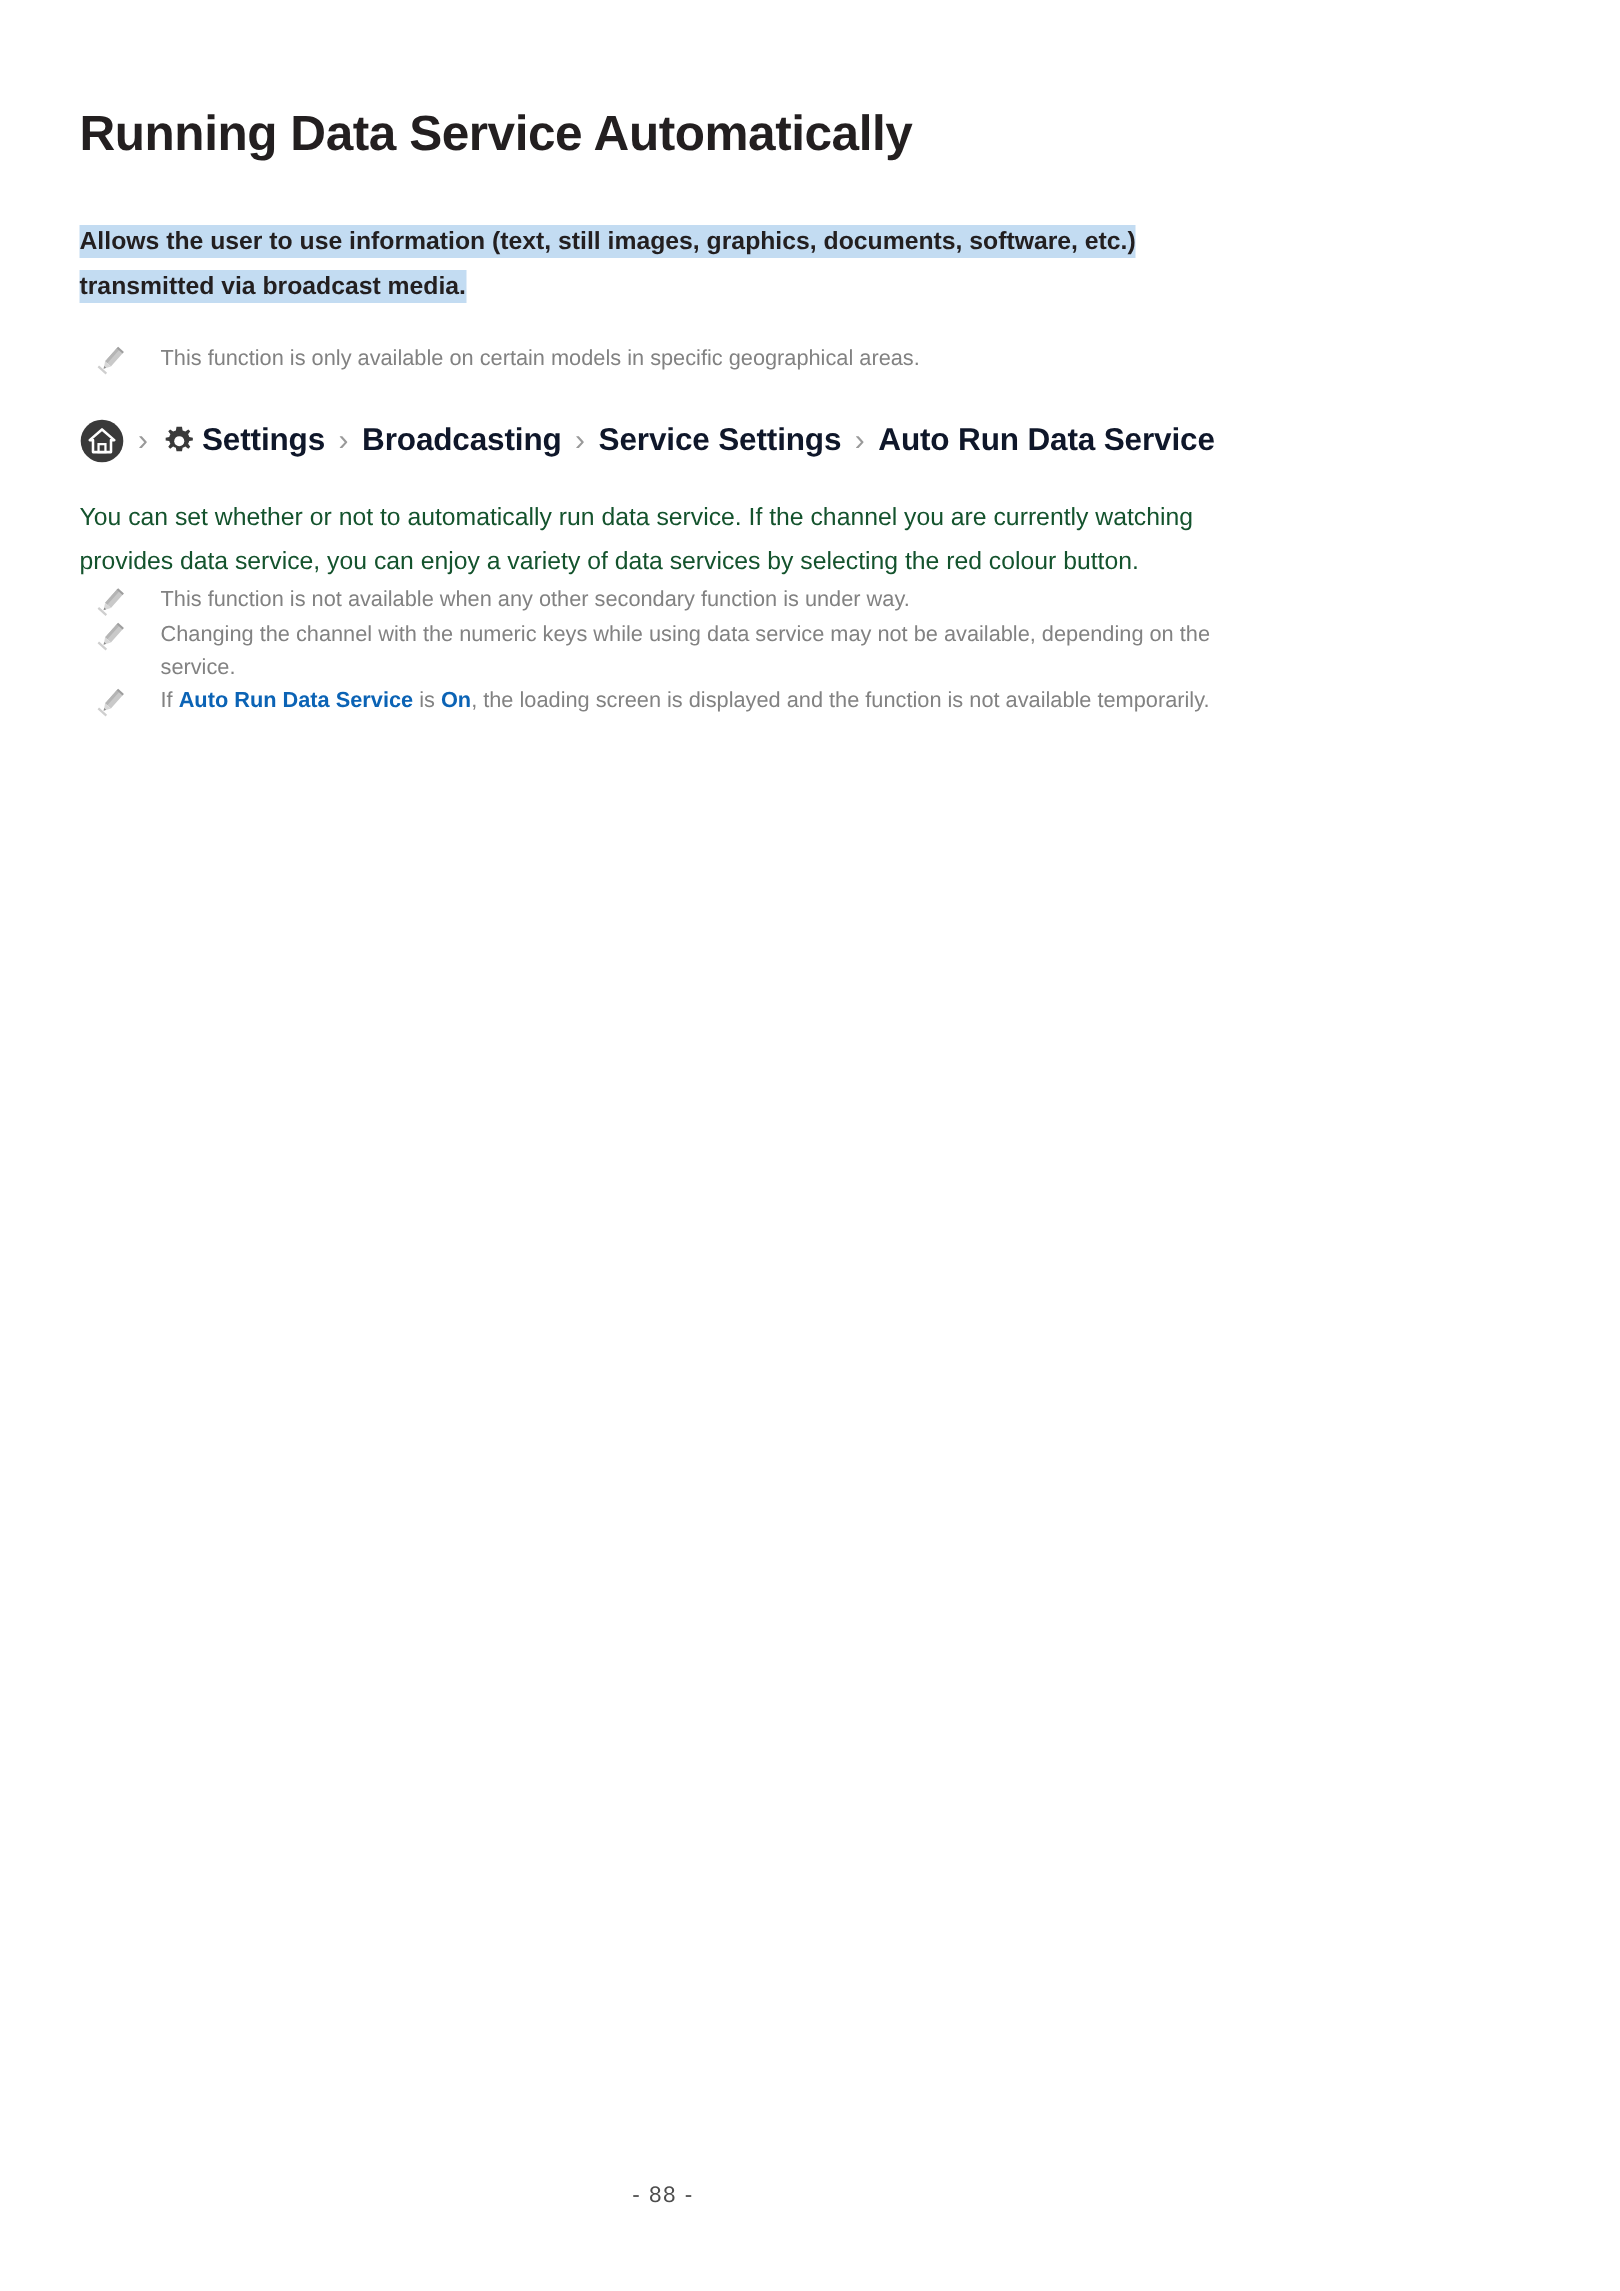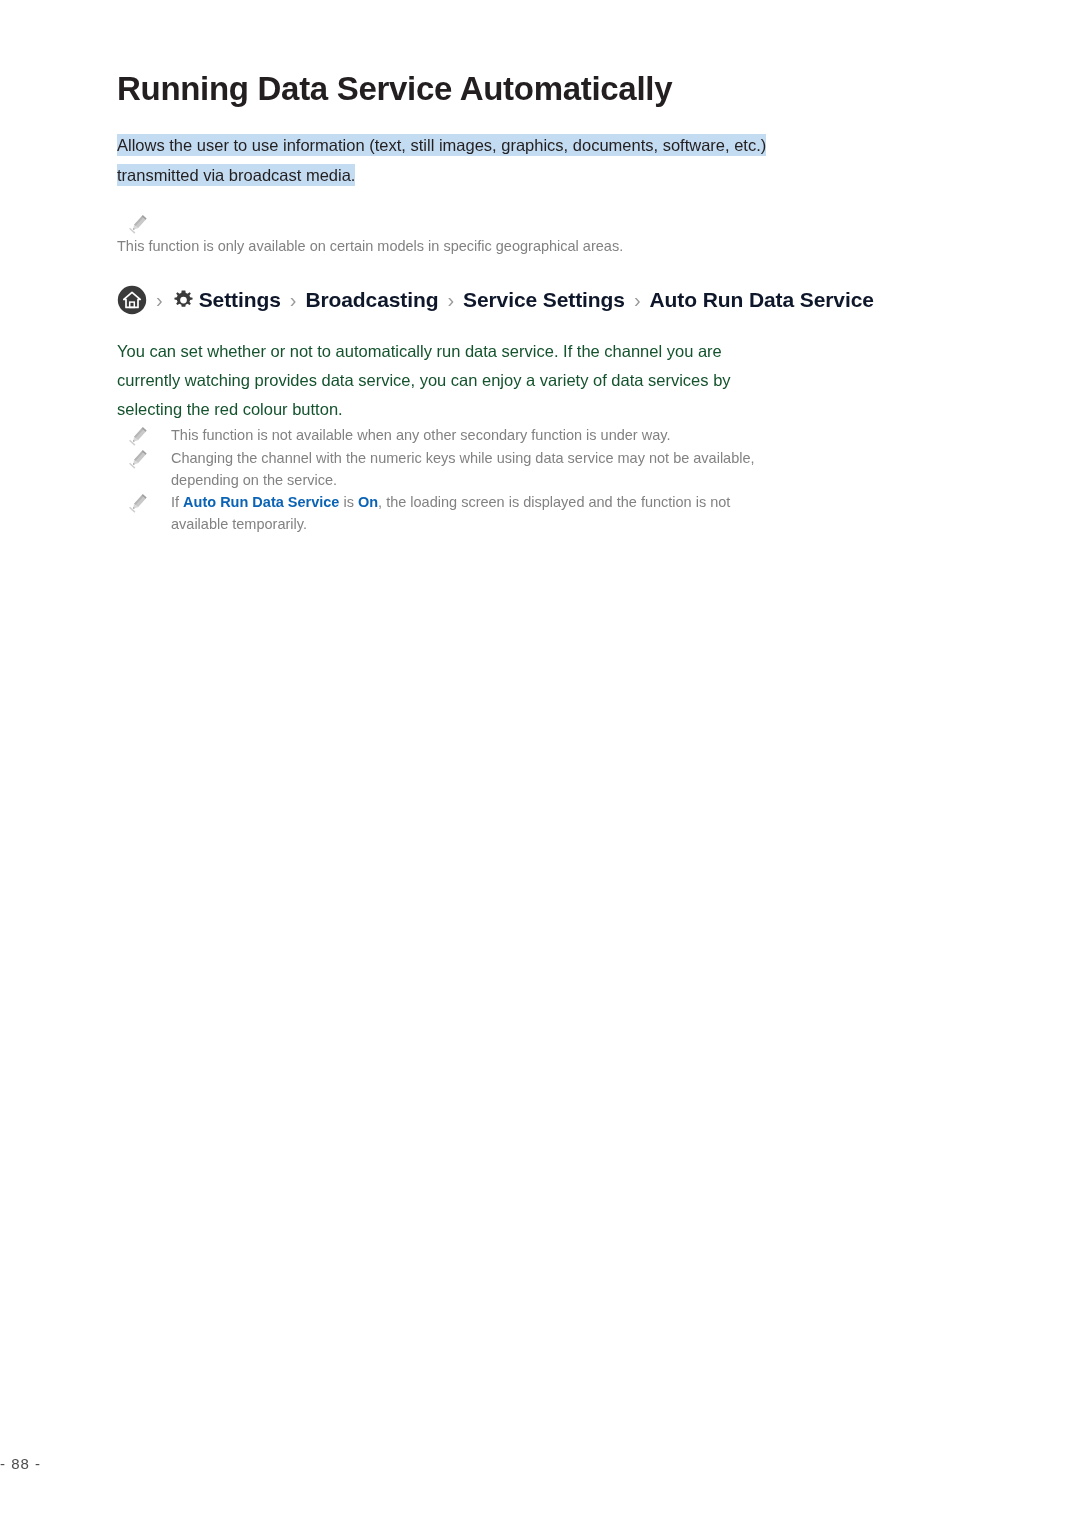--- a/index.html
+++ b/index.html
@@ -13,57 +13,58 @@
     font-family: "Liberation Sans", "DejaVu Sans", sans-serif;
     color: #231f20;
     position: relative;
     overflow: hidden;
   }
   .page {
     position: relative;
     width: 884px;
     height: 1527px;
     box-sizing: border-box;
-    padding: 0 117px;
+    padding: 0 53px;
   }
 
   
   .page-title {
     margin: 0;
     padding-top: 68px;
     font-size: 33px;
     line-height: 42px;
     font-weight: 600;
     letter-spacing: -0.3px;
     color: #231f20;
     font-stretch: condensed;
   }
 
   
   .intro {
-    margin: 20px 0 0 0;
+    margin: 36px 0 0 0;
     font-size: 16.5px;
     line-height: 30px;
     color: #231f20;
     max-width: 922px;
+    font-weight: bold;
   }
   .intro .hl {
     background: #c3dcf2;
     box-decoration-break: clone;
     -webkit-box-decoration-break: clone;
     padding: 2px 0;
   }
 
   
   .note {
     display: flex;
     align-items: flex-start;
     margin-top: 0;
   }
-  .note-first { margin-top: 22px; flex-direction: column; }
+  .note-first { margin-top: 22px; }
   .note .pencil-icon {
     flex: 0 0 auto;
     width: 22px;
     height: 22px;
     margin: 1px 22px 0 10px;
   }
   .note .note-text {
     font-size: 14.5px;
     line-height: 22px;
     color: #828282;
@@ -117,20 +118,21 @@
     color: #14532d;
     max-width: 928px;
   }
 
   
   .page-footer {
     position: absolute;
     left: 0;
     right: 0;
     top: 1455px;
+    text-align: center;
     font-size: 15px;
     color: #4d4d4d;
     letter-spacing: 1px;
   }
 </style>
 </head>
 <body>
 
 <div class="page">
 

